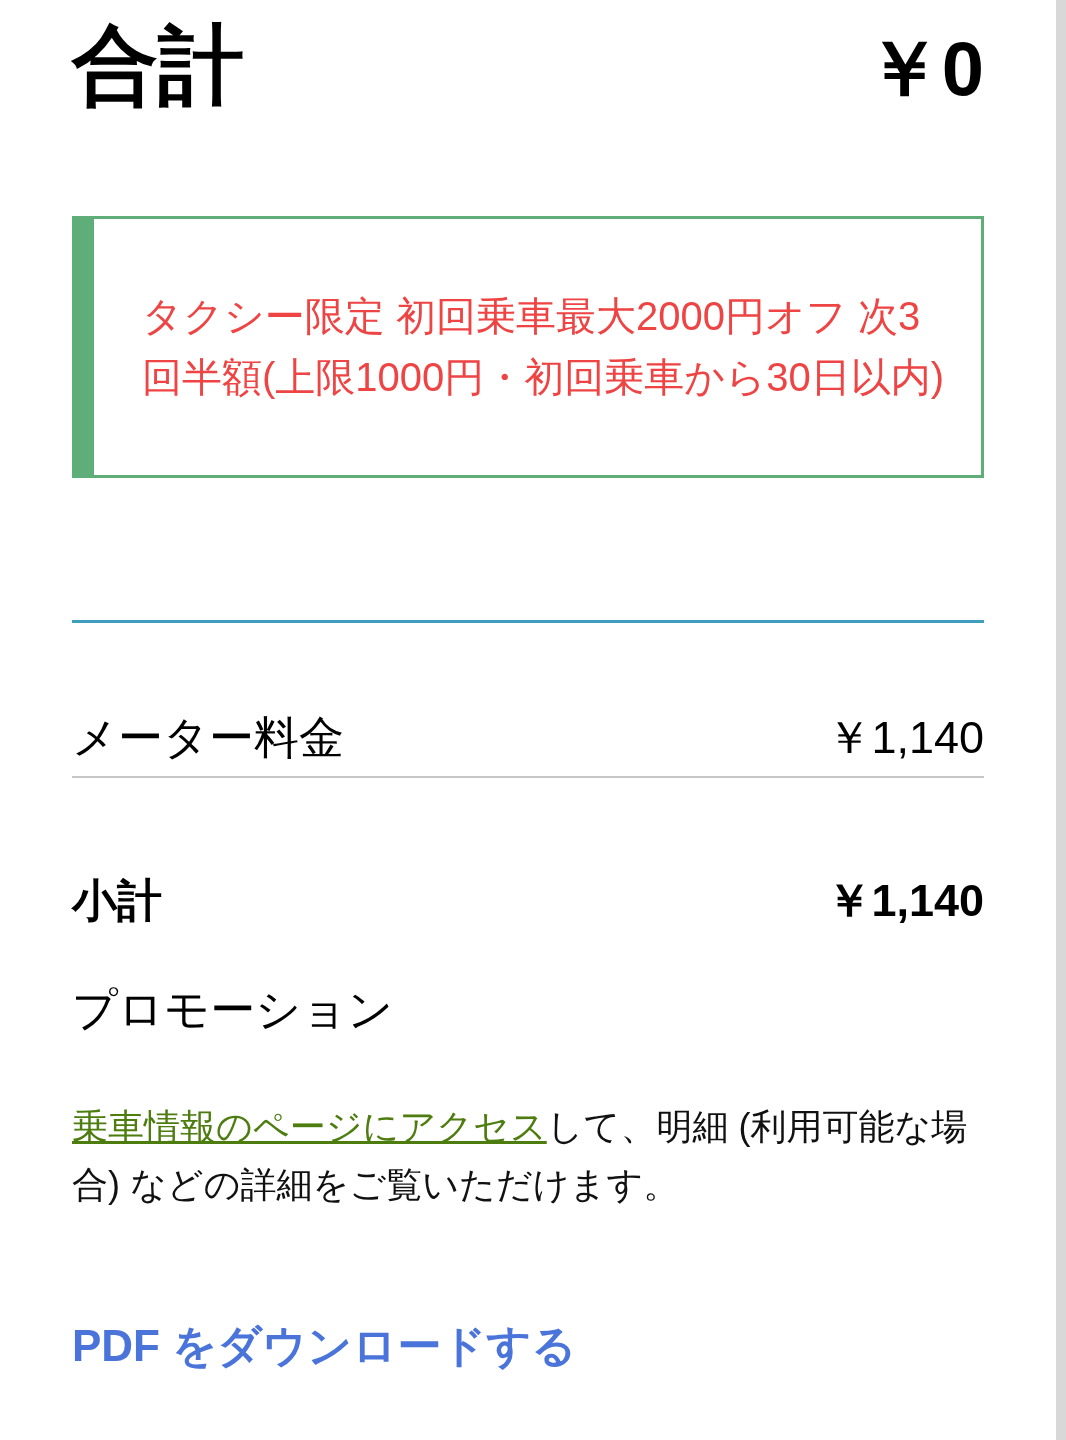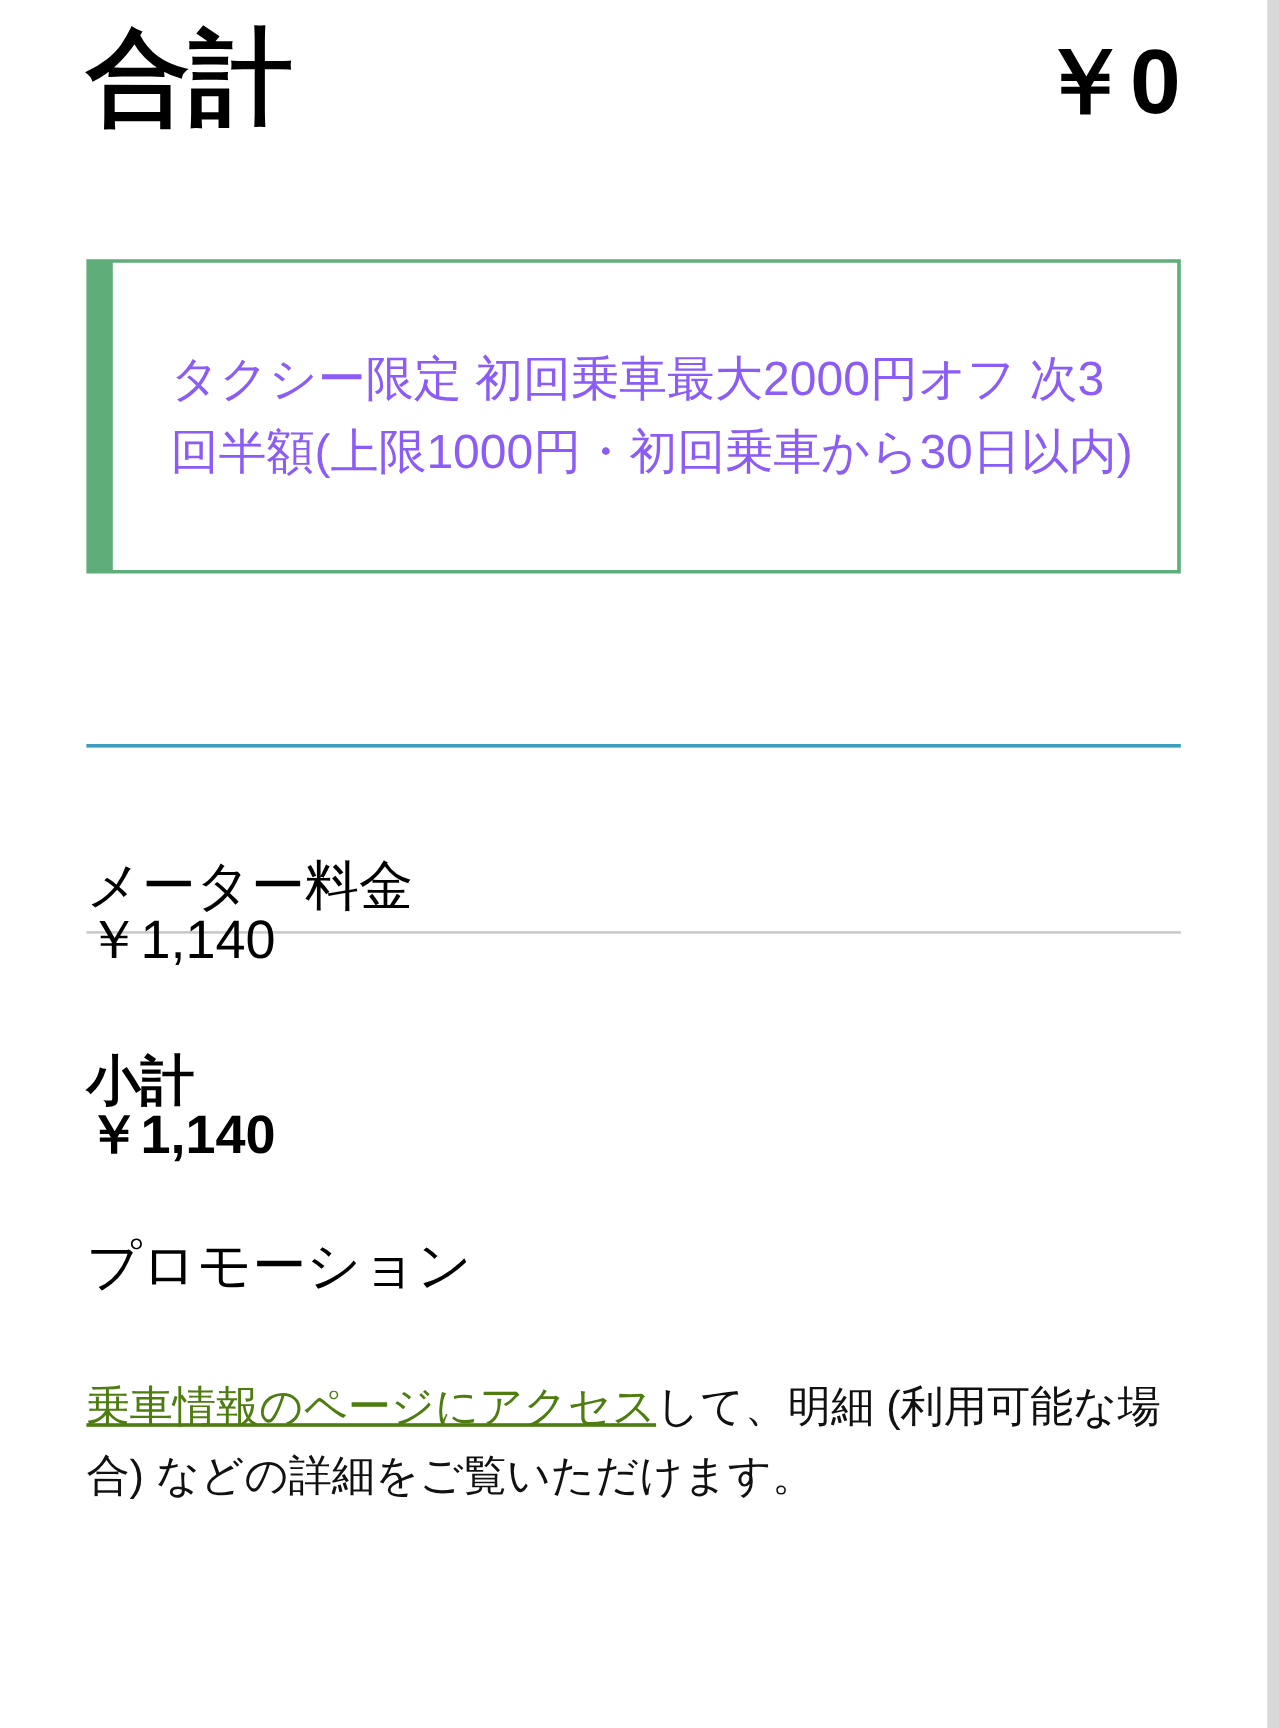--- a/index.html
+++ b/index.html
@@ -72,21 +72,21 @@
     background: #ffffff;
     box-sizing: border-box;
     min-height: 262px;
     display: flex;
     align-items: center;
   }
   .promo-text {
     padding: 26px 34px 26px 48px;
     font-size: 40px;
     line-height: 1.52;
-    color: #8b5cf6;
+    color: #ef4444;
     font-weight: normal;
   }
 
   
   .rule-accent {
     margin-top: 142px;
     height: 3px;
     background: #3f9ebd;
     width: 100%;
   }
@@ -96,21 +96,20 @@
     background: #c6c6c6;
     width: 100%;
   }
 
   
   .line-row {
     display: flex;
     align-items: baseline;
     justify-content: space-between;
     width: 100%;
-    flex-direction: column;
   }
   .row-meter {
     height: 153px;
     padding-top: 92px;
     box-sizing: border-box;
   }
   .row-meter .row-label,
   .row-meter .row-value {
     font-size: 45px;
     font-weight: normal;
@@ -205,17 +204,18 @@
     <div class="line-row row-promotion">
       <span class="row-label">プロモーション</span>
     </div>
 
     
     <p class="info-paragraph">
       <a class="info-link" href="#">乗車情報のページにアクセス</a><span>して、明細 (利用可能な場合) などの詳細をご覧いただけます。</span>
     </p>
 
     
+    <a class="pdf-link" href="#">PDF をダウンロードする</a>
 
   </div>
 </div>
 
 <div class="scrollbar-track"></div>
 
 </body></html>

